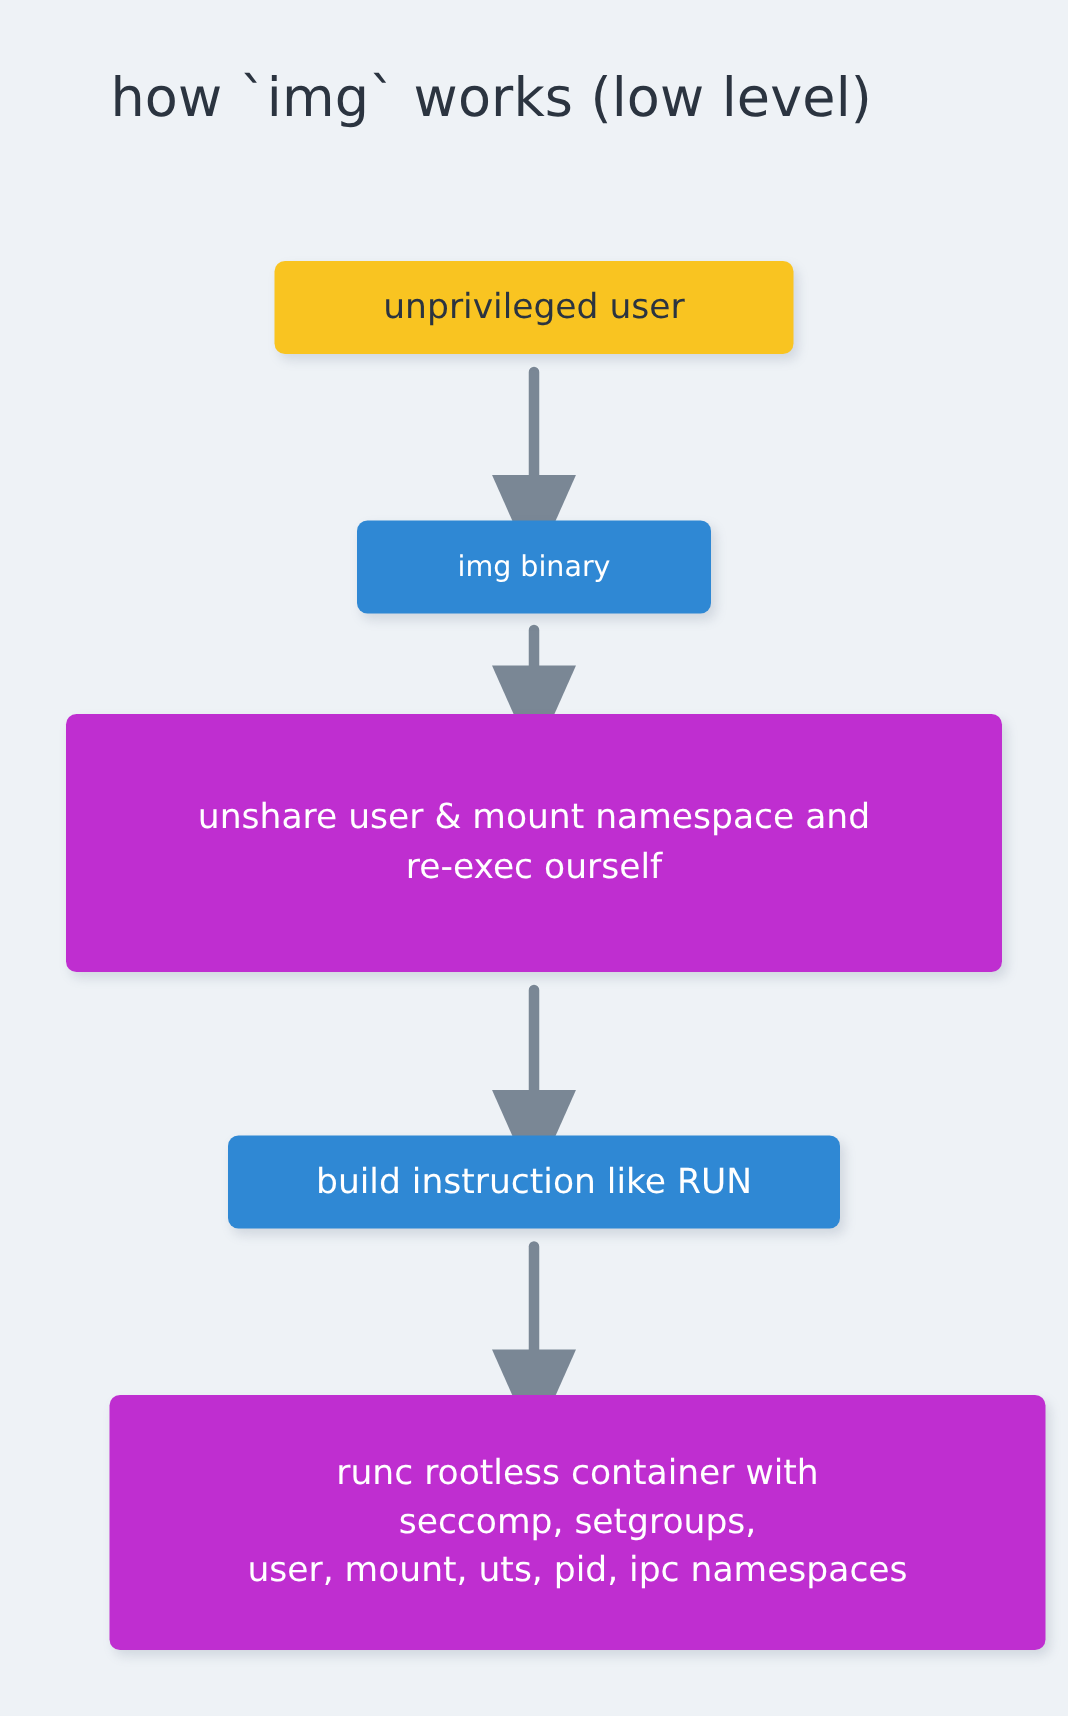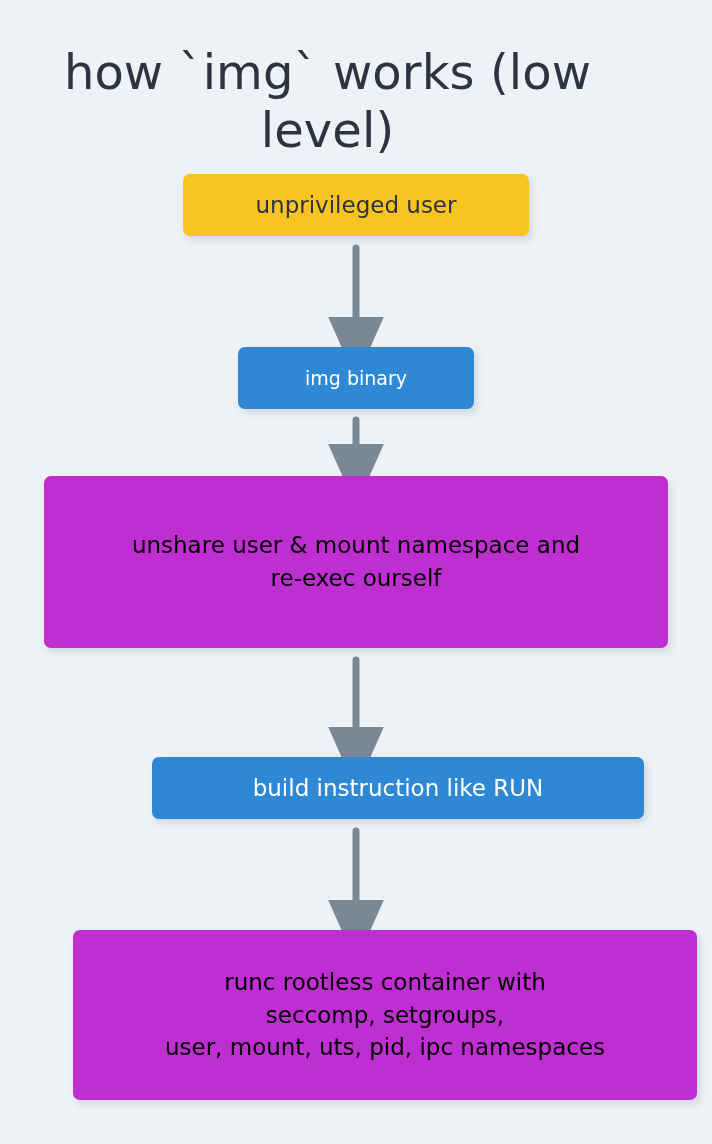--- a/index.html
+++ b/index.html
@@ -17,21 +17,21 @@
     position: relative;
     width: 712px;
     height: 1144px;
   }
   .title {
     position: absolute;
     left: 0;
     top: 44px;
     width: 655px;
     text-align: center;
-    font-size: 48px;
+    font-size: 36px;
     font-weight: 400;
     color: #2b3440;
     letter-spacing: 0.1px;
     line-height: 1.2;
   }
   .node {
     position: absolute;
     box-sizing: border-box;
     border-radius: 7px;
     display: flex;
@@ -49,27 +49,27 @@
   .node.yellow {
     background: #f9c421;
     color: #2b3440;
   }
   .node.blue {
     background: #2f88d4;
     color: #ffffff;
   }
   .node.purple {
     background: #bf2ed0;
-    color: #000000;
+    color: #ffffff;
   }
   
   #node-unprivileged-user { left: 183px; top: 174px; width: 346px; height: 62px; font-size: 23px; }
   #node-img-binary        { left: 238px; top: 347px; width: 236px; height: 62px; font-size: 19px; }
   #node-unshare           { left: 44px;  top: 476px; width: 624px; height: 172px; font-size: 23px; }
-  #node-build-instruction { left: 152px; top: 757px; width: 492px; height: 62px; font-size: 23px; }
+  #node-build-instruction { left: 152px; top: 757px; width: 408px; height: 62px; font-size: 23px; }
   #node-runc-rootless     { left: 44px;  top: 930px; width: 624px; height: 170px; font-size: 23px; margin-left: 29px; }
 
   .arrow {
     position: absolute;
     left: 0;
     top: 0;
   }
 </style>
 </head>
 <body>

